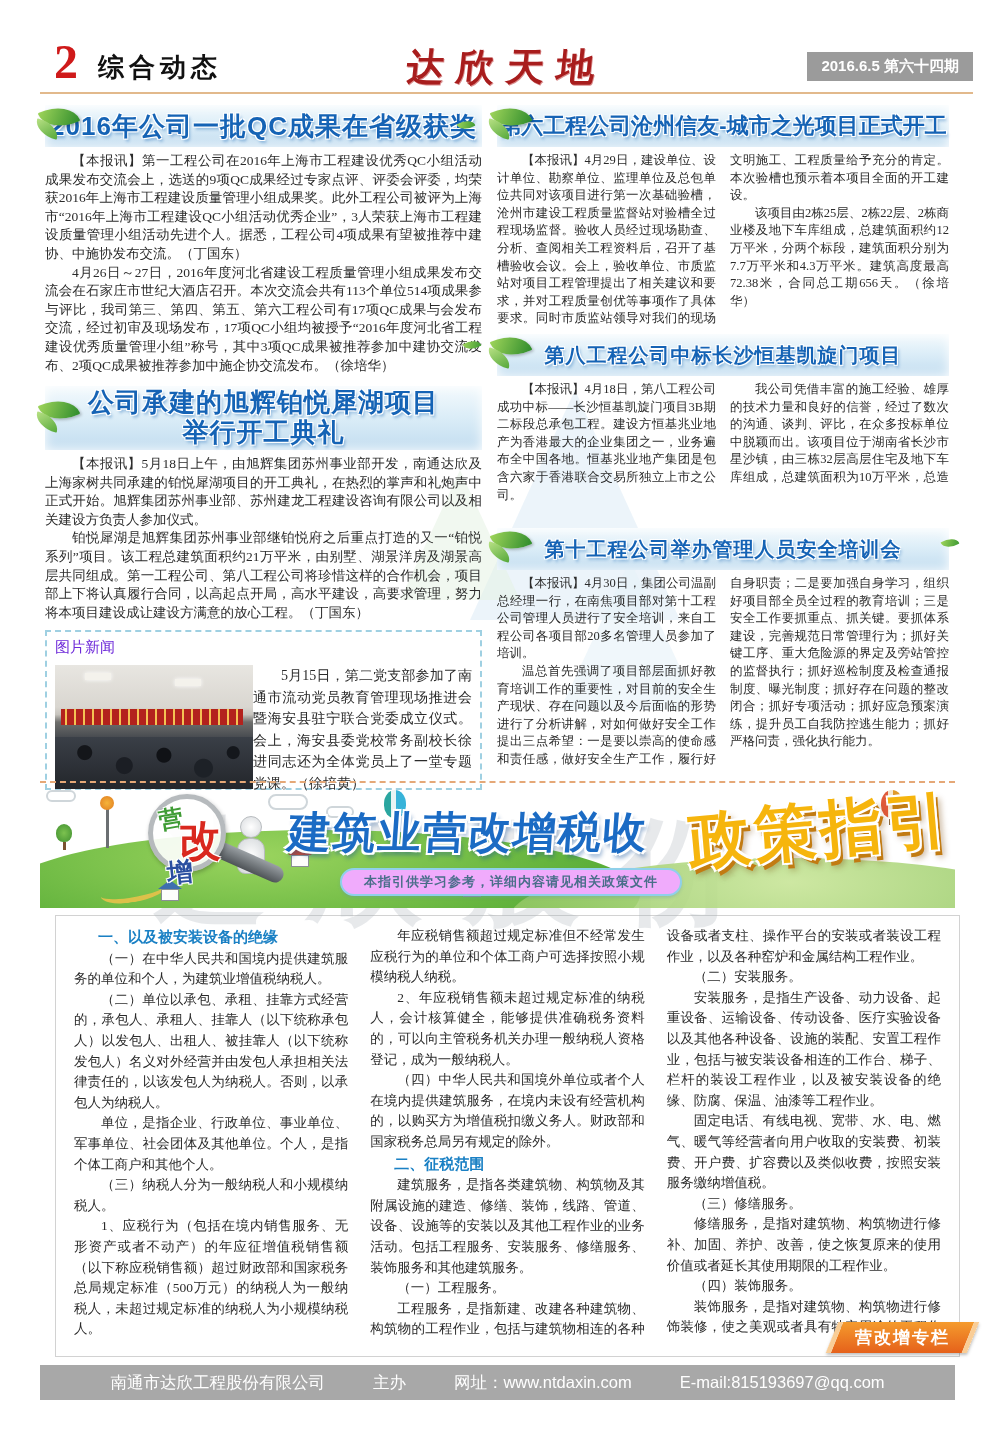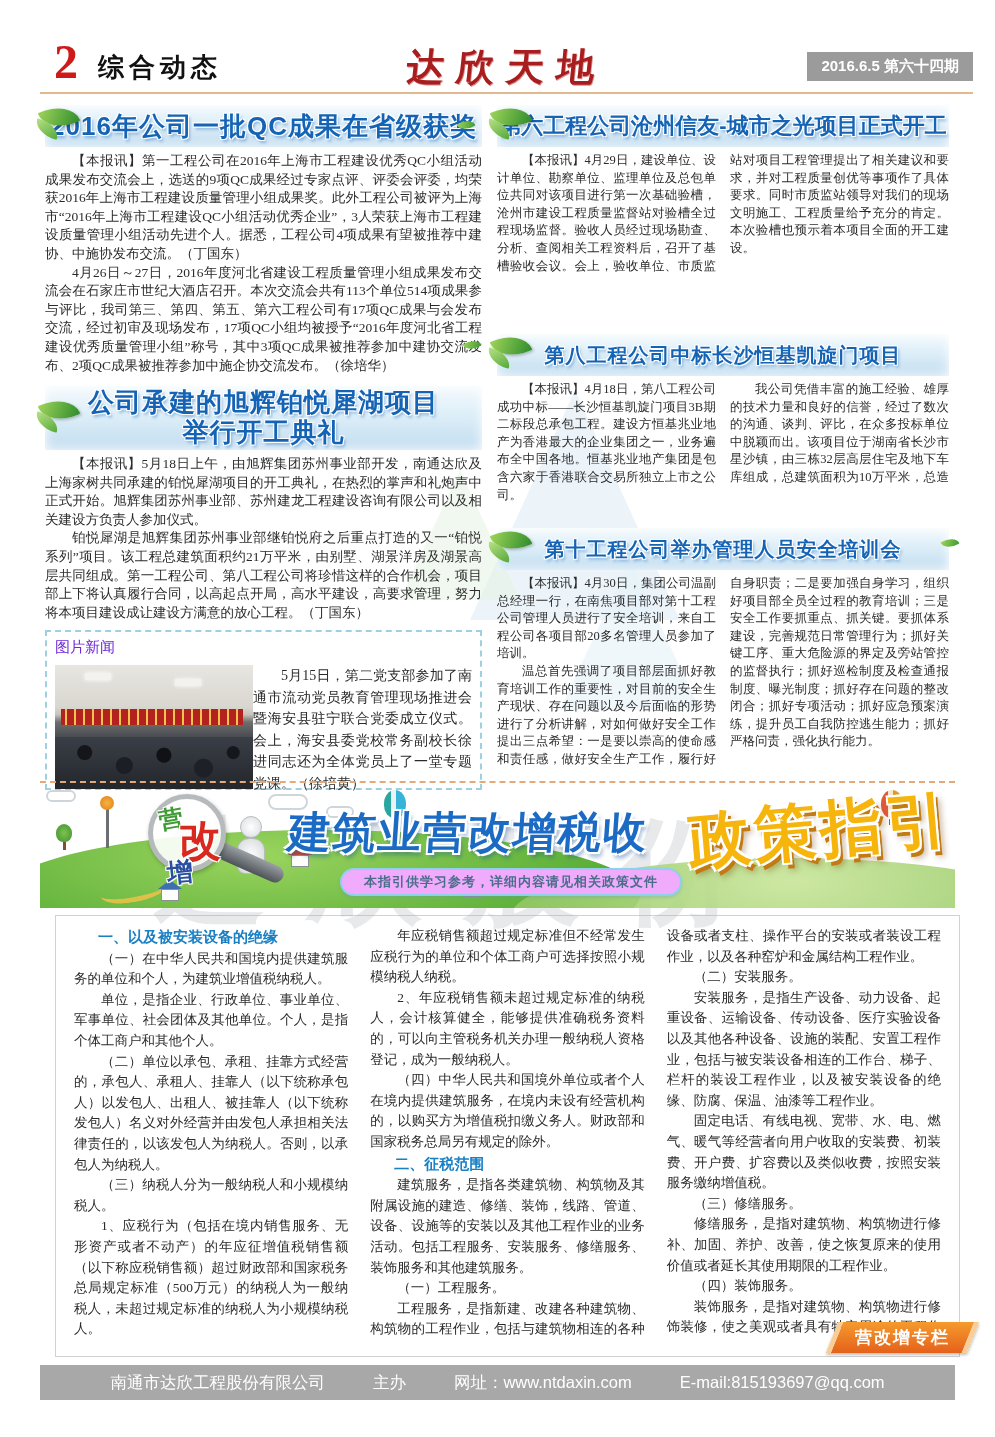--- a/index.html
+++ b/index.html
@@ -238,20 +238,21 @@
     <div class="banner">
       <div class="leaf">
         <div class="blade1"></div>
         <div class="blade2"></div>
       </div>
       <div class="headline hl-22">第六工程公司沧州信友-城市之光项目正式开工</div>
     </div>
 
     <div class="twocol h-b1">
       <p>【本报讯】4月29日，建设单位、设计单位、勘察单位、监理单位及总包单位共同对该项目进行第一次基础验槽，沧州市建设工程质量监督站对验槽全过程现场监督。验收人员经过现场勘查、分析、查阅相关工程资料后，召开了基槽验收会议。会上，验收单位、市质监站对项目工程管理提出了相关建议和要求，并对工程质量创优等事项作了具体要求。同时市质监站领导对我们的现场文明施工、工程质量给予充分的肯定。本次验槽也预示着本项目全面的开工建设。</p>
+      <p>该项目由2栋25层、2栋22层、2栋商业楼及地下车库组成，总建筑面积约12万平米，分两个标段，建筑面积分别为7.7万平米和4.3万平米。建筑高度最高72.38米，合同总工期656天。（徐培华）</p>
     </div>
 
     <div class="banner">
       <div class="leaf">
         <div class="blade1"></div>
         <div class="blade2"></div>
       </div>
       <div class="headline hl-24">第八工程公司中标长沙恒基凯旋门项目</div>
     </div>
 
@@ -320,22 +321,22 @@
     </div>
 
     <div class="promo-title">建筑业营改增税收</div>
     <div class="promo-accent">政策指引</div>
     <div class="promo-pill">本指引供学习参考，详细内容请见相关政策文件</div>
   </div>
 
   <div class="tax">
     <h4>一、以及被安装设备的绝缘</h4>
     <p>（一）在中华人民共和国境内提供建筑服务的单位和个人，为建筑业增值税纳税人。</p>
+    <p>（二）单位以承包、承租、挂靠方式经营的，承包人、承租人、挂靠人（以下统称承包人）以发包人、出租人、被挂靠人（以下统称发包人）名义对外经营并由发包人承担相关法律责任的，以该发包人为纳税人。否则，以承包人为纳税人。</p>
     <p>单位，是指企业、行政单位、事业单位、军事单位、社会团体及其他单位。个人，是指个体工商户和其他个人。</p>
-    <p>（二）单位以承包、承租、挂靠方式经营的，承包人、承租人、挂靠人（以下统称承包人）以发包人、出租人、被挂靠人（以下统称发包人）名义对外经营并由发包人承担相关法律责任的，以该发包人为纳税人。否则，以承包人为纳税人。</p>
     <p>（三）纳税人分为一般纳税人和小规模纳税人。</p>
     <p>1、应税行为（包括在境内销售服务、无形资产或者不动产）的年应征增值税销售额（以下称应税销售额）超过财政部和国家税务总局规定标准（500万元）的纳税人为一般纳税人，未超过规定标准的纳税人为小规模纳税人。</p>
     <p>年应税销售额超过规定标准但不经常发生应税行为的单位和个体工商户可选择按照小规模纳税人纳税。</p>
     <p>2、年应税销售额未超过规定标准的纳税人，会计核算健全，能够提供准确税务资料的，可以向主管税务机关办理一般纳税人资格登记，成为一般纳税人。</p>
     <p>（四）中华人民共和国境外单位或者个人在境内提供建筑服务，在境内未设有经营机构的，以购买方为增值税扣缴义务人。财政部和国家税务总局另有规定的除外。</p>
     <h4>二、征税范围</h4>
     <p>建筑服务，是指各类建筑物、构筑物及其附属设施的建造、修缮、装饰，线路、管道、设备、设施等的安装以及其他工程作业的业务活动。包括工程服务、安装服务、修缮服务、装饰服务和其他建筑服务。</p>
     <p>（一）工程服务。</p>
     <p>工程服务，是指新建、改建各种建筑物、构筑物的工程作业，包括与建筑物相连的各种设备或者支柱、操作平台的安装或者装设工程作业，以及各种窑炉和金属结构工程作业。</p>
     <p>（二）安装服务。</p>

